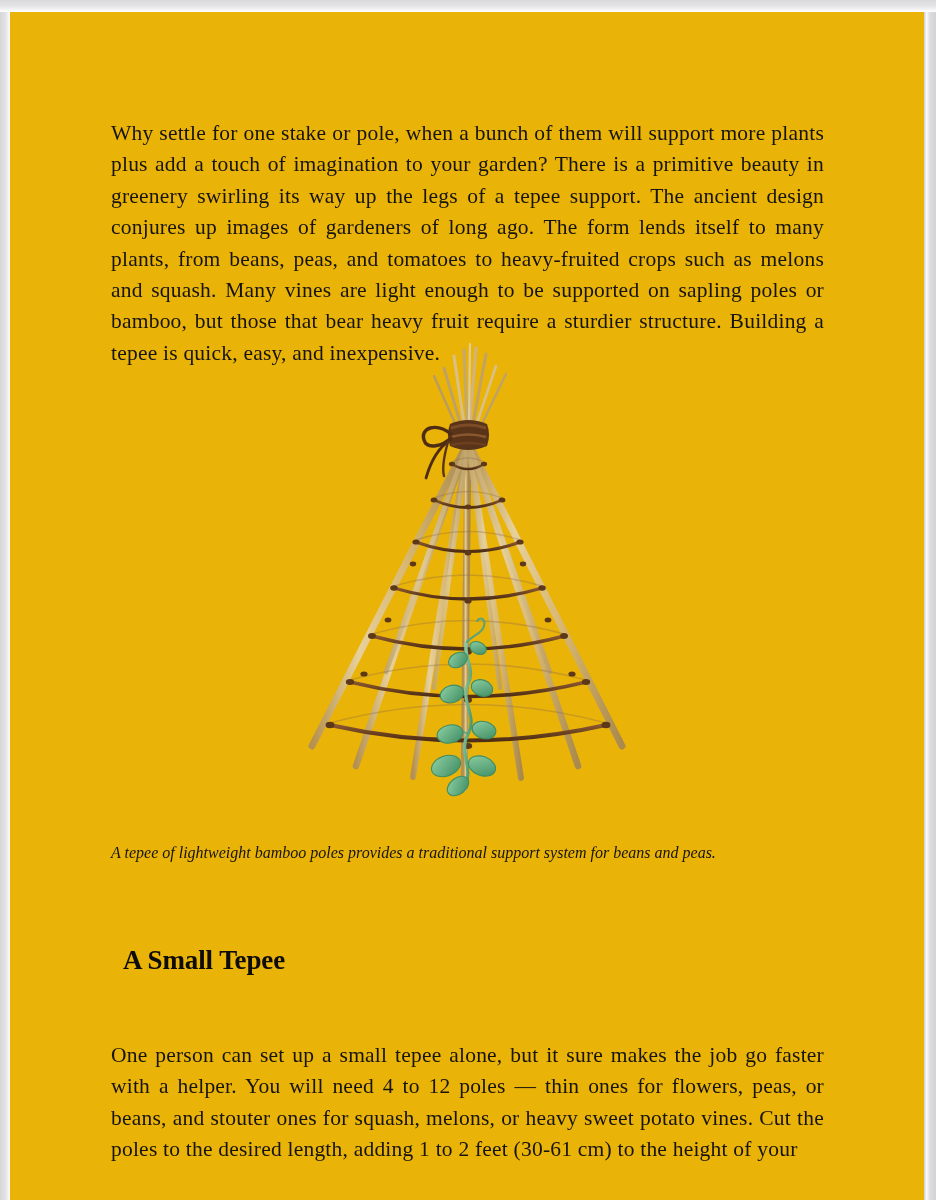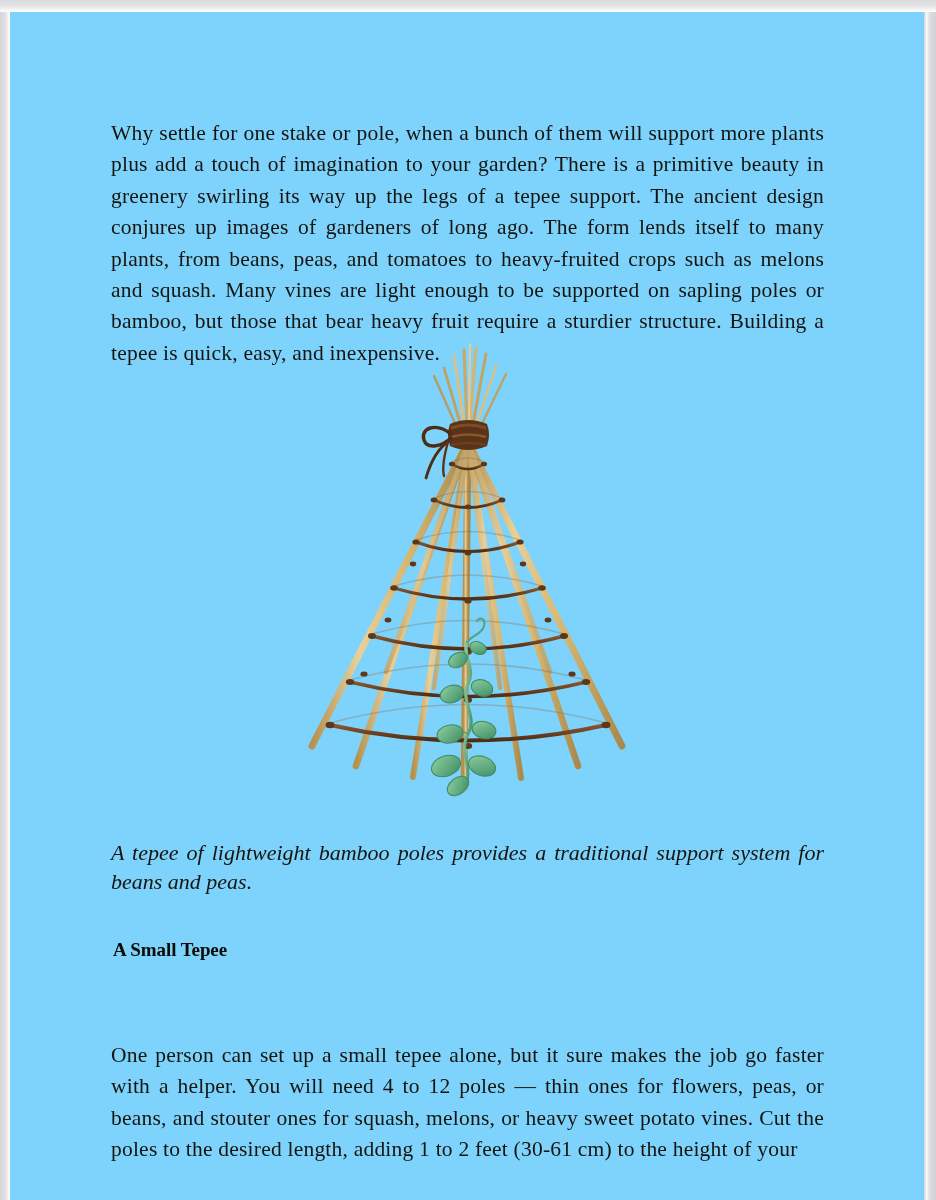--- a/index.html
+++ b/index.html
@@ -21,21 +21,21 @@
     width: 936px;
     height: 1200px;
     background: #e6e6e8;
   }
   #page-sheet {
     position: absolute;
     left: 10px;
     top: 12px;
     width: 914px;
     height: 1188px;
-    background: #7dd3fc;
+    background: #eab308;
     box-shadow: 0 0 0 1px #d8d8da;
     overflow: hidden;
   }
   #edge-right {
     position: absolute;
     right: 0; top: 0;
     width: 10px; height: 1200px;
     background: linear-gradient(to right, #ffffff 0%, #dcdcde 40%, #d2d2d5 100%);
   }
   #edge-left {
@@ -61,30 +61,30 @@
     margin: 0;
     font-size: 21.5px;
     line-height: 31.4px;
     color: #16140f;
     text-align: justify;
     text-justify: inter-word;
     letter-spacing: 0.01em;
   }
   p.caption {
     margin: 0;
-    font-size: 22px;
+    font-size: 16px;
     line-height: 29px;
     color: #16140f;
     font-style: italic;
     text-align: justify;
     text-justify: inter-word;
   }
   h2.heading {
-    margin: 2px;
-    font-size: 19px;
+    margin: 12px;
+    font-size: 27px;
     line-height: 28px;
     font-weight: bold;
     color: #0d0c09;
     letter-spacing: -0.004em;
   }
 
   #para-intro { top: 106px; }
   #figure-block { top: 330px; left: 101px; width: 713px; height: 470px; position: absolute; }
   #caption-block { top: 826px; }
   #heading-block { top: 922px; }

